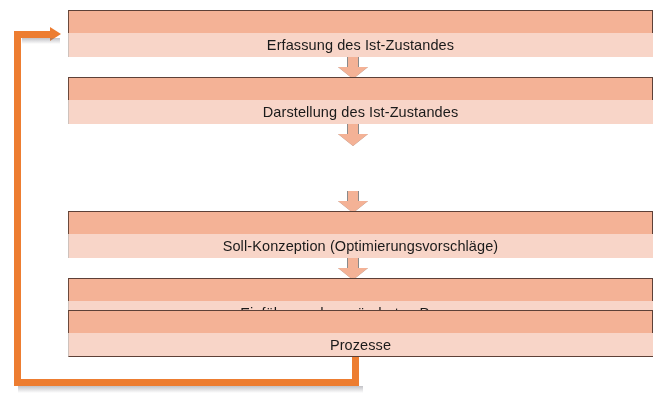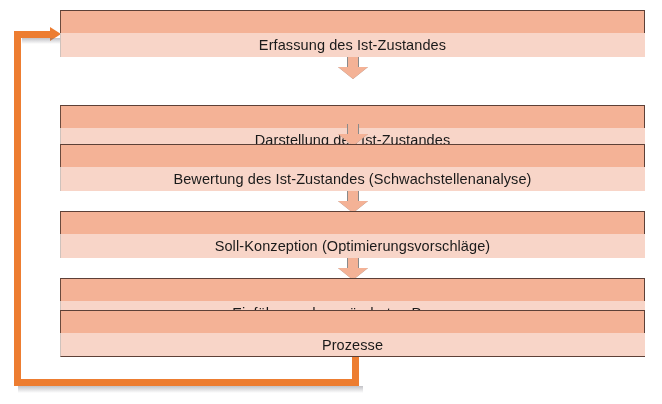--- a/index.html
+++ b/index.html
@@ -15,21 +15,21 @@
     position: relative;
     width: 662px;
     height: 404px;
     background: #ffffff;
     overflow: hidden;
   }
 
   
   .proc-box {
     position: absolute;
-    left: 60px;
+    left: 68px;
     width: 585px;
     height: 36px;
     box-sizing: border-box;
   }
   .proc-box .band-top {
     position: absolute;
     left: 0;
     top: 0;
     width: 100%;
     height: 23px;
@@ -162,35 +162,30 @@
   <div class="proc-box" style="top:10px;">
     <div class="band-top"></div>
     <div class="band-bottom"></div>
     <div class="proc-label">Erfassung des Ist-Zustandes</div>
   </div>
   <div class="connector" style="top:57px;">
     <div class="stem"></div>
     <div class="head"></div>
   </div>
 
-  <div class="proc-box" style="top:77px;margin-top:28px;">
+  <div class="proc-box" style="top:77px;">
     <div class="band-top"></div>
     <div class="band-bottom"></div>
     <div class="proc-label">Darstellung des Ist-Zustandes</div>
   </div>
   <div class="connector" style="top:124px;">
     <div class="stem"></div>
     <div class="head"></div>
   </div>
 
-  <div class="proc-box" style="top:144px;">
-    <div class="band-top"></div>
-    <div class="band-bottom"></div>
-    <div class="proc-label">Bewertung des Ist-Zustandes (Schwachstellenanalyse)</div>
-  </div>
   <div class="connector" style="top:191px;">
     <div class="stem"></div>
     <div class="head"></div>
   </div>
 
   <div class="proc-box" style="top:211px;">
     <div class="band-top"></div>
     <div class="band-bottom"></div>
     <div class="proc-label">Soll-Konzeption (Optimierungsvorschläge)</div>
   </div>

